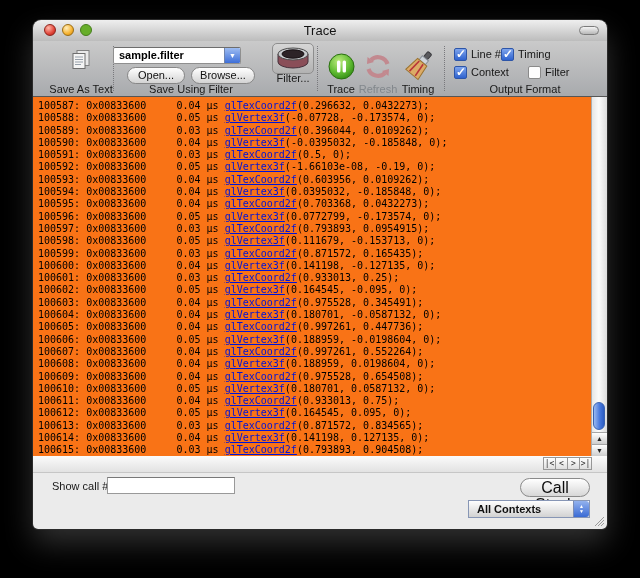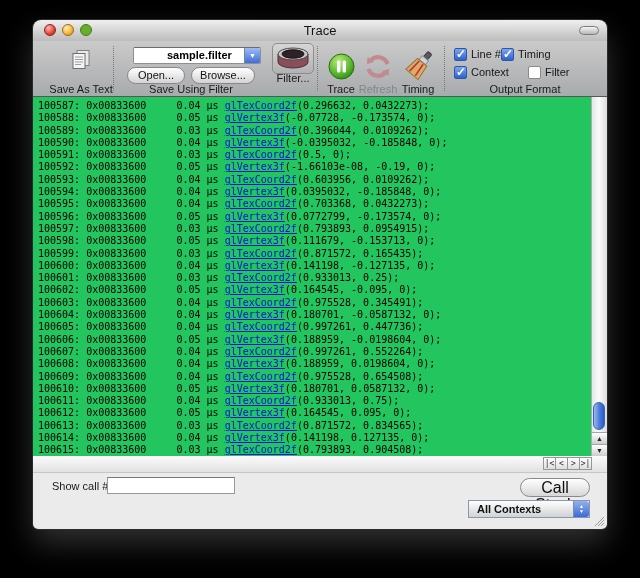--- a/index.html
+++ b/index.html
@@ -19,40 +19,40 @@
   .title{font-size:13px;color:#141414;text-align:center;line-height:21px;}
   .pill{position:absolute;right:8px;top:6px;width:20px;height:9px;border-radius:5px;
         background:linear-gradient(#f4f4f4,#b8b8b8);border:1px solid #7b7b7b;box-sizing:border-box;}
   
   .toolbar{height:55px;flex:none;position:relative;
            background:linear-gradient(#cacaca,#a8aaad);border-bottom:1px solid #565656;}
   .tb-label{position:absolute;top:42px;font-size:11px;color:#191919;transform:translateX(-50%);white-space:nowrap;}
   .tb-label.dis{color:#82878c;}
   .tb-div{position:absolute;top:5px;bottom:5px;border-left:1px dotted #78787c;}
   .tb-icon{position:absolute;}
-  .combo{position:absolute;left:100px;top:6px;width:128px;height:17px;background:#fff;
-         border:1px solid #8f8f8f;border-top-color:#6d6d6d;border-radius:2px;box-sizing:border-box;padding-left:28px;}
+  .combo{position:absolute;left:80px;top:6px;width:128px;height:17px;background:#fff;
+         border:1px solid #8f8f8f;border-top-color:#6d6d6d;border-radius:2px;box-sizing:border-box;}
   .combo .val{font-size:11px;font-weight:bold;color:#000;line-height:15px;padding-left:5px;display:block;}
   .combo .arrow{position:absolute;right:0;top:0;bottom:0;width:15px;border-radius:0 1px 1px 0;
          background:linear-gradient(#9dbcf2,#3e6fd8);border-left:1px solid #6f84ad;
          color:#fff;font-size:7px;text-align:center;line-height:15px;}
   .aquabtn{position:absolute;height:17px;border-radius:9px;box-sizing:border-box;
            background:linear-gradient(#ffffff,#d3d3d3);border:1px solid #878787;
            font-size:11px;color:#101010;text-align:center;line-height:15px;}
   .ftile{position:absolute;left:239px;top:2px;width:42px;height:31px;border-radius:5px;
          background:linear-gradient(#d6d6d6,#b2b2b2);border:1px solid #8e8e8e;box-sizing:border-box;
          display:flex;align-items:center;justify-content:center;}
   .chk{position:absolute;display:flex;align-items:flex-start;gap:4px;}
   .cb{width:13px;height:13px;border-radius:2px;box-sizing:border-box;background:#fdfdfd;
       border:1px solid #8a8a8a;position:relative;}
   .cb.checked{background:linear-gradient(#7fa5ec,#2e62cf);border-color:#2d55a8;}
   .cb.checked::after{content:"✓";position:absolute;left:1px;top:-2px;color:#fff;font-size:12px;font-weight:bold;}
   .cb-lbl{font-size:11px;color:#171717;}
   
-  .content{flex:1;min-height:0;display:flex;background:#22c55e;}
+  .content{flex:1;min-height:0;display:flex;background:#f97316;}
   .rows{flex:1;overflow:hidden;padding:3px 0 0 5px;white-space:pre;
         font-family:"DejaVu Sans Mono",monospace;font-size:10px;line-height:12.3px;color:#000;}
   .c-fn{color:#0013d8;text-decoration:underline;cursor:pointer;}
   .vscroll{flex:none;width:15px;position:relative;border-left:1px solid #adadad;
            background:linear-gradient(90deg,#e6e6e6,#fbfbfb 45%,#dcdcdc);}
   .thumb{position:absolute;left:1px;width:12px;top:305px;height:28px;border-radius:7px;
          background:linear-gradient(90deg,#9ab9f0,#4a7ade 55%,#2c5cc2);border:1px solid #3a63b2;box-sizing:border-box;}
   .sb-btn{position:absolute;left:0;width:100%;height:12px;box-sizing:border-box;
           background:linear-gradient(#ffffff,#cdcdcd);border-top:1px solid #a5a5a5;
           font-size:7px;line-height:11px;text-align:center;color:#222;}

